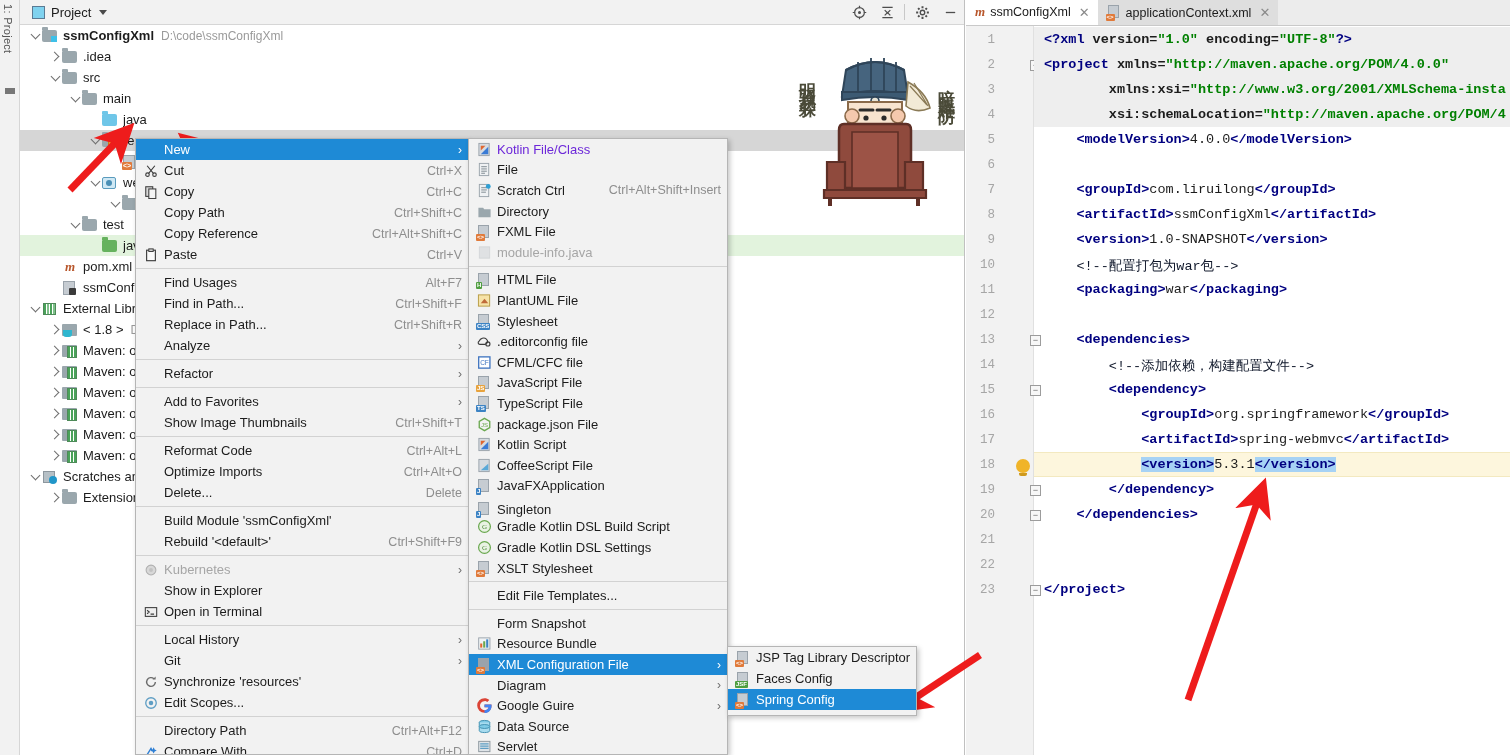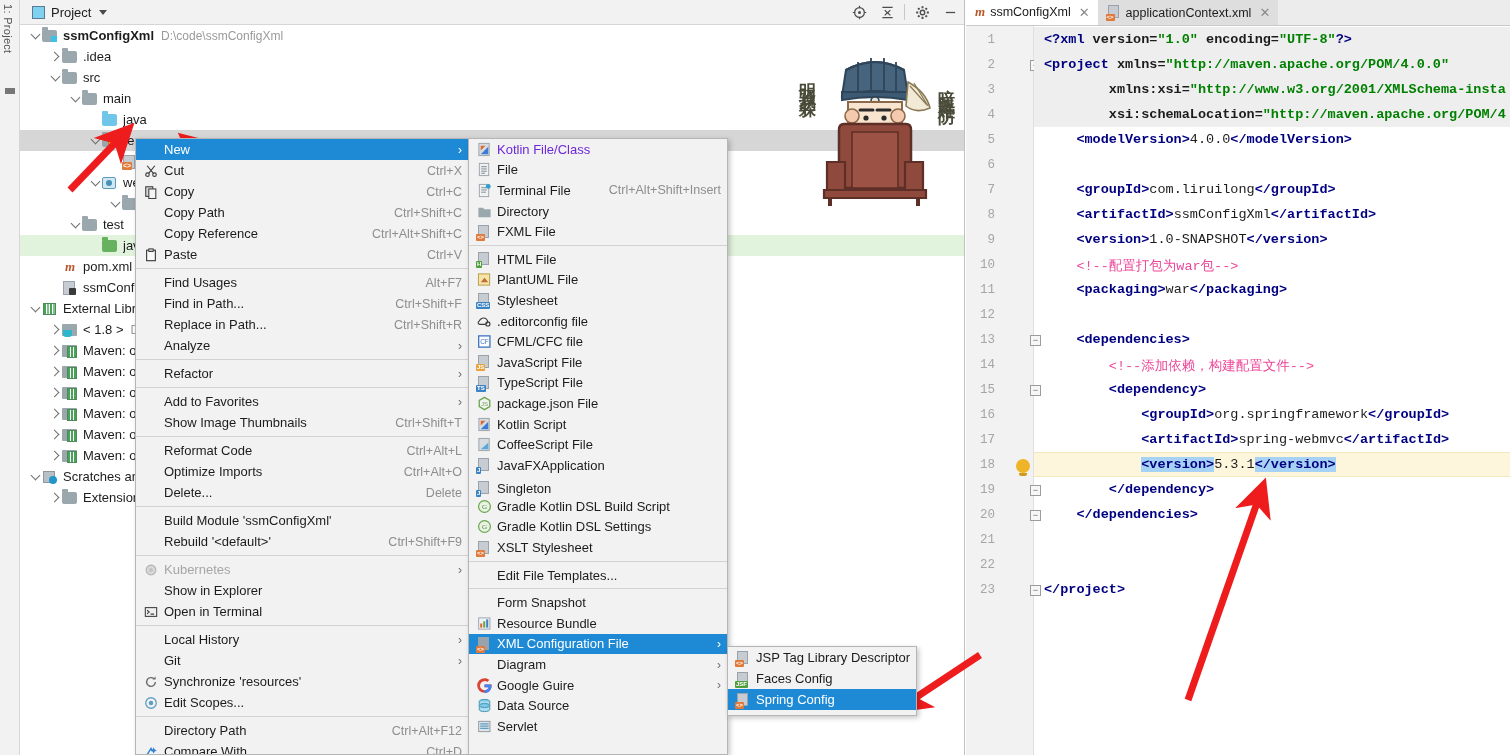--- a/index.html
+++ b/index.html
@@ -251,21 +251,21 @@
     position:absolute; left:68px; right:0; height:25px; background:#fdf6dd;
     border-top:1px solid #f3e9c0; border-bottom:1px solid #f3e9c0;
   }
   .hl-line-g {
     position:absolute; left:68px; right:0; height:25px; background:#eeeeee;
   }
   .tg { color:#000080; font-weight:bold; }
   .at { color:#1c1c1c; font-weight:bold; }
   .st { color:#008000; font-weight:bold; }
   .tx { color:#1c1c1c; }
-  .cm { color:#ec4899; }
+  .cm { color:#0f172a; }
   .sel { background:#a6d2f5; }
 
   
   #arrows { position:absolute; left:0; top:0; width:1510px; height:755px;
             pointer-events:none; }
 </style>
 </head>
 <body>
 
 <div id="root">
@@ -801,39 +801,47 @@
         <span style="flex:1 1 auto;overflow:hidden;">File</span>
       </div>
       <div class="menu-row" style="position:relative;height:20.6px;display:flex;align-items:center;padding:0 6px 0 6px;font-size:13px;white-space:nowrap;color:#1c1c1c;">
         <span class="mi-ico" style="flex:0 0 auto;width:18px;height:16px;display:flex;align-items:center;justify-content:center;margin-right:4px;">
           <svg width="15" height="15" viewBox="0 0 16 16">
             <rect x="2.5" y="1.5" width="10" height="13" fill="#eff1f3" stroke="#9aa3ab" stroke-width="1"></rect>
             <path d="M4.5 5h6M4.5 7.4h6M4.5 9.8h5" stroke="#7c868e" stroke-width="1"></path>
             <circle cx="12" cy="3.6" r="2.6" fill="#2f9fd4"></circle>
           </svg>
         </span>
-        <span style="flex:1 1 auto;overflow:hidden;">Terminal File</span>
+        <span style="flex:1 1 auto;overflow:hidden;">Scratch Ctrl</span>
         <span style="flex:0 0 auto;margin-left:14px;font-size:12.5px;color:#8e8e8e;">Ctrl+Alt+Shift+Insert</span>
       </div>
       <div class="menu-row" style="position:relative;height:20.6px;display:flex;align-items:center;padding:0 6px 0 6px;font-size:13px;white-space:nowrap;color:#1c1c1c;">
         <span class="mi-ico" style="flex:0 0 auto;width:18px;height:16px;display:flex;align-items:center;justify-content:center;margin-right:4px;">
           <svg width="15" height="15" viewBox="0 0 16 16">
             <path d="M1.5 4h5l1.2 1.6h6.8v8.4H1.5z" fill="#9aa7ad"></path>
           </svg>
         </span>
         <span style="flex:1 1 auto;overflow:hidden;">Directory</span>
       </div>
       <div class="menu-row" style="position:relative;height:20.6px;display:flex;align-items:center;padding:0 6px 0 6px;font-size:13px;white-space:nowrap;color:#1c1c1c;">
         <span class="mi-ico" style="flex:0 0 auto;width:18px;height:16px;display:flex;align-items:center;justify-content:center;margin-right:4px;">
           <span style="position:relative;display:inline-block;width:16px;height:16px;">
             <span style="position:absolute;top:1px;left:2px;width:11px;height:13px;background:#c6ccd2;border:1px solid #9aa3ab;"></span>
             <span style="position:absolute;bottom:-1px;left:0px;font-size:6px;line-height:7px;color:#fff;background:#e07a3a;padding:0 1px;border-radius:1px;font-weight:bold;">&lt;&gt;</span>
           </span>
         </span>
         <span style="flex:1 1 auto;overflow:hidden;">FXML File</span>
+      </div>
+      <div class="menu-row" style="position:relative;height:20.6px;display:flex;align-items:center;padding:0 6px 0 6px;font-size:13px;white-space:nowrap;color:#a6a6a6;">
+        <span class="mi-ico" style="flex:0 0 auto;width:18px;height:16px;display:flex;align-items:center;justify-content:center;margin-right:4px;">
+          <svg width="15" height="15" viewBox="0 0 16 16" opacity="0.45">
+            <rect x="2.5" y="2" width="11" height="12" fill="#c9ced3" stroke="#aeb4b9" stroke-width="1"></rect>
+          </svg>
+        </span>
+        <span style="flex:1 1 auto;overflow:hidden;">module-info.java</span>
       </div>
       <div style="height:1px;background:#d2d2d2;margin:3px 0;"></div>
       <div class="menu-row" style="position:relative;height:20.6px;display:flex;align-items:center;padding:0 6px 0 6px;font-size:13px;white-space:nowrap;color:#1c1c1c;">
         <span class="mi-ico" style="flex:0 0 auto;width:18px;height:16px;display:flex;align-items:center;justify-content:center;margin-right:4px;">
           <span style="position:relative;display:inline-block;width:16px;height:16px;">
             <span style="position:absolute;top:1px;left:2px;width:11px;height:13px;background:#c6ccd2;border:1px solid #9aa3ab;"></span>
             <span style="position:absolute;bottom:-1px;left:0px;font-size:6px;line-height:7px;color:#fff;background:#4f9e3f;padding:0 1px;border-radius:1px;font-weight:bold;">H</span>
           </span>
         </span>
         <span style="flex:1 1 auto;overflow:hidden;">HTML File</span>

